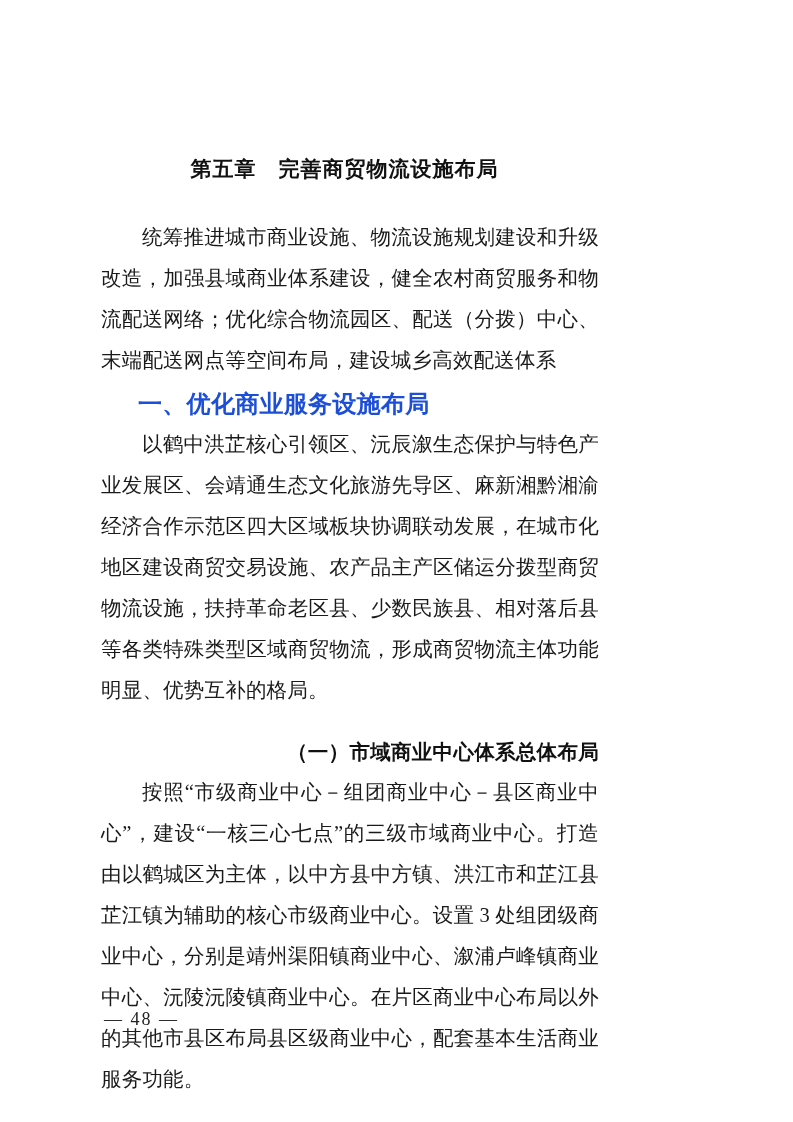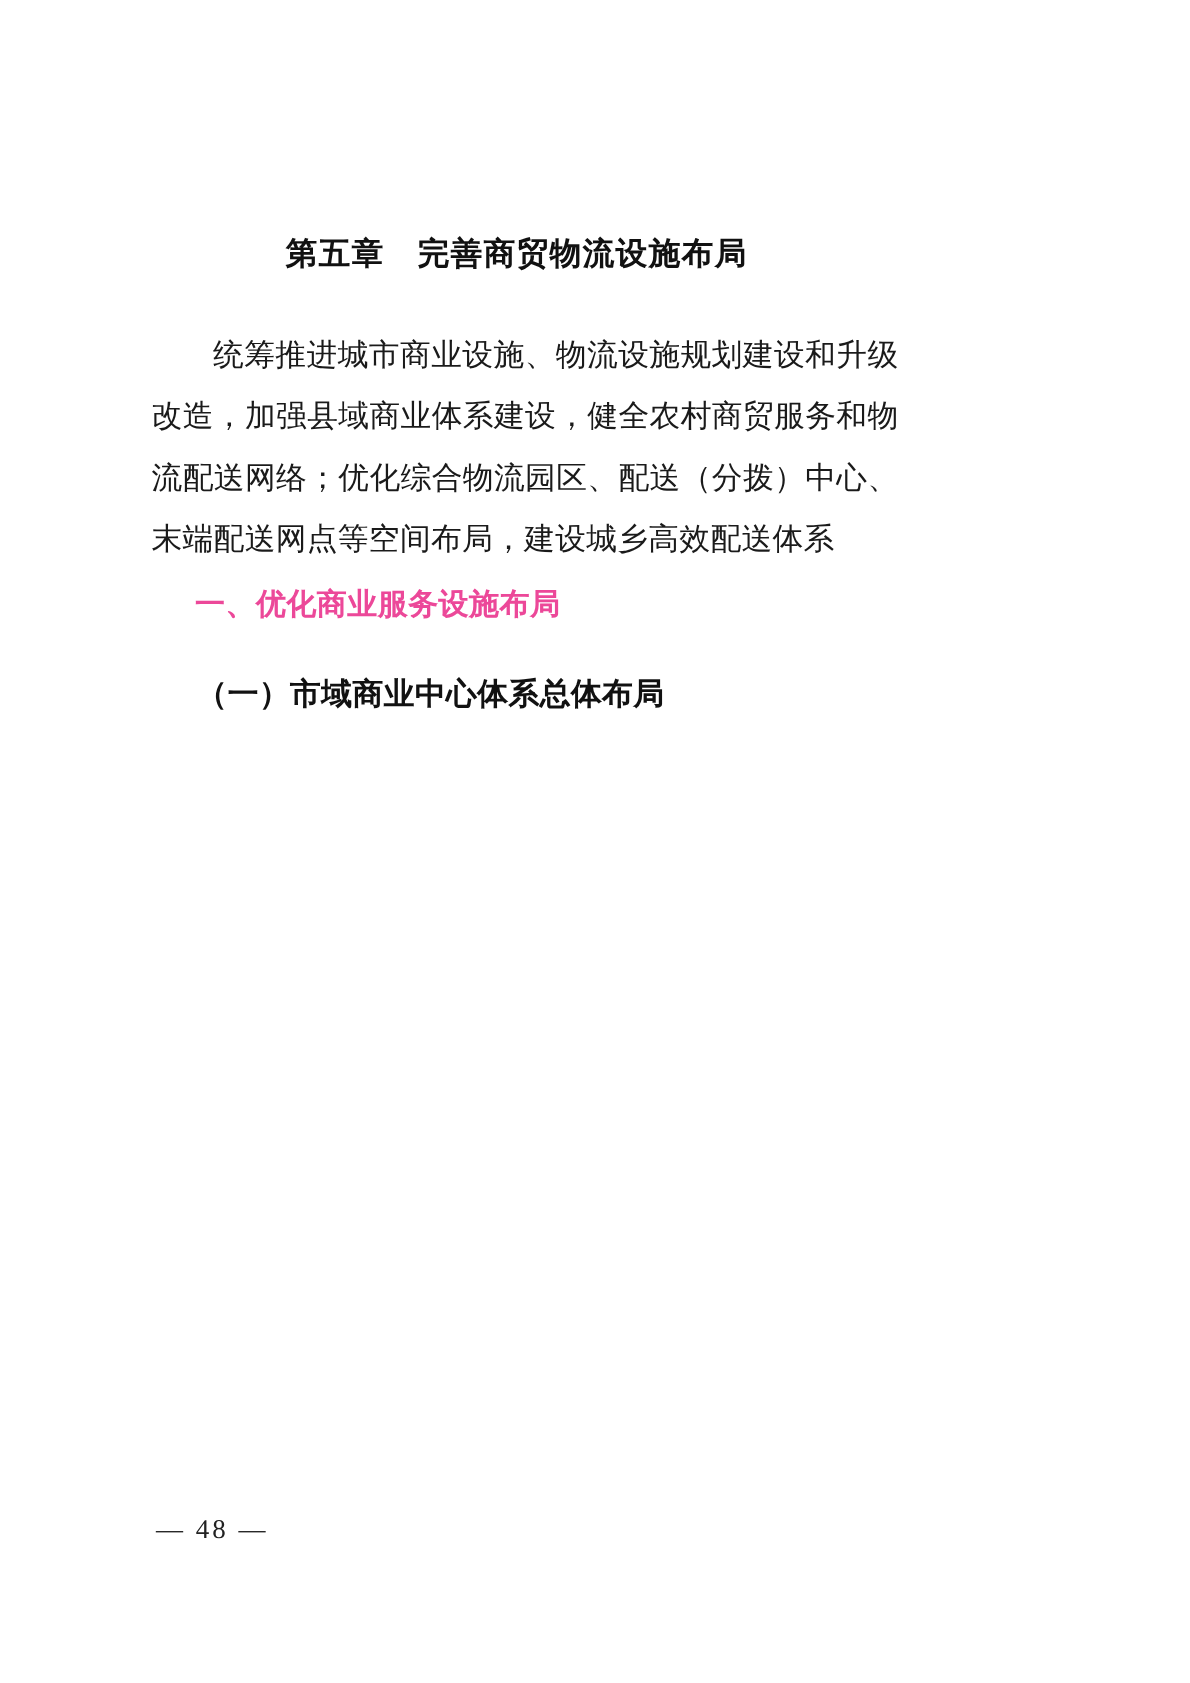--- a/index.html
+++ b/index.html
@@ -42,38 +42,39 @@
     text-align: justify;
     text-justify: inter-ideograph;
     margin: 0 0 2px 11px;
     letter-spacing: 0.2px;
     color: #1a1a1a;
   }
   .para.indent {
     text-indent: 2em;
   }
   .heading-1 {
-    font-size: 20px;
+    font-size: 24px;
     font-weight: bold;
     line-height: 41px;
     text-indent: 2em;
     margin: 2px 0 0 0;
     font-family: "Liberation Sans", "DejaVu Sans", sans-serif;
     letter-spacing: 0.3px;
-    color: #ec4899;
+    color: #1d4ed8;
   }
   .heading-2 {
     font-size: 20.5px;
     font-weight: bold;
     line-height: 41px;
     text-indent: 2em;
     margin: 10px 0 0 0;
     font-family: "Liberation Sans", "DejaVu Sans", sans-serif;
     letter-spacing: 0.3px;
     color: #111;
+    text-align: right;
   }
   .spacer-sm { height: 8px; }
   .page-footer {
     position: absolute;
     left: 4px;
     right: 0;
     bottom: 92px;
     padding-left: 100px;
     font-size: 18px;
     color: #222;
@@ -86,22 +87,24 @@
 
 <div class="page">
   <div class="doc-body">
 
     <h1 class="chapter-title">第五章　完善商贸物流设施布局</h1>
 
     <p class="para indent">统筹推进城市商业设施、物流设施规划建设和升级改造，加强县域商业体系建设，健全农村商贸服务和物流配送网络；优化综合物流园区、配送（分拨）中心、末端配送网点等空间布局，建设城乡高效配送体系</p>
 
     <h2 class="heading-1">一、优化商业服务设施布局</h2>
 
+    <p class="para indent">以鹤中洪芷核心引领区、沅辰溆生态保护与特色产业发展区、会靖通生态文化旅游先导区、麻新湘黔湘渝经济合作示范区四大区域板块协调联动发展，在城市化地区建设商贸交易设施、农产品主产区储运分拨型商贸物流设施，扶持革命老区县、少数民族县、相对落后县等各类特殊类型区域商贸物流，形成商贸物流主体功能明显、优势互补的格局。</p>
 
     <div class="spacer-sm"></div>
 
     <h3 class="heading-2">（一）市域商业中心体系总体布局</h3>
 
+    <p class="para indent">按照“市级商业中心－组团商业中心－县区商业中心”，建设“一核三心七点”的三级市域商业中心。打造由以鹤城区为主体，以中方县中方镇、洪江市和芷江县芷江镇为辅助的核心市级商业中心。设置 3 处组团级商业中心，分别是靖州渠阳镇商业中心、溆浦卢峰镇商业中心、沅陵沅陵镇商业中心。在片区商业中心布局以外的其他市县区布局县区级商业中心，配套基本生活商业服务功能。</p>
 
   </div>
 
   <div class="page-footer">— 48 —</div>
 </div>
 
 </body></html>

